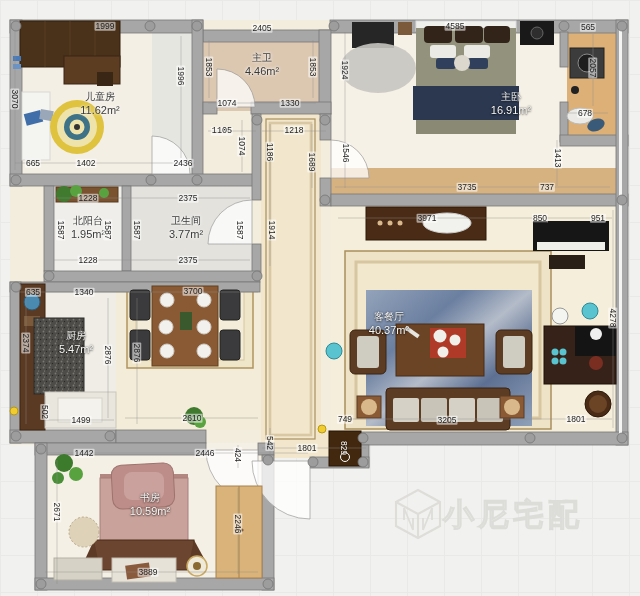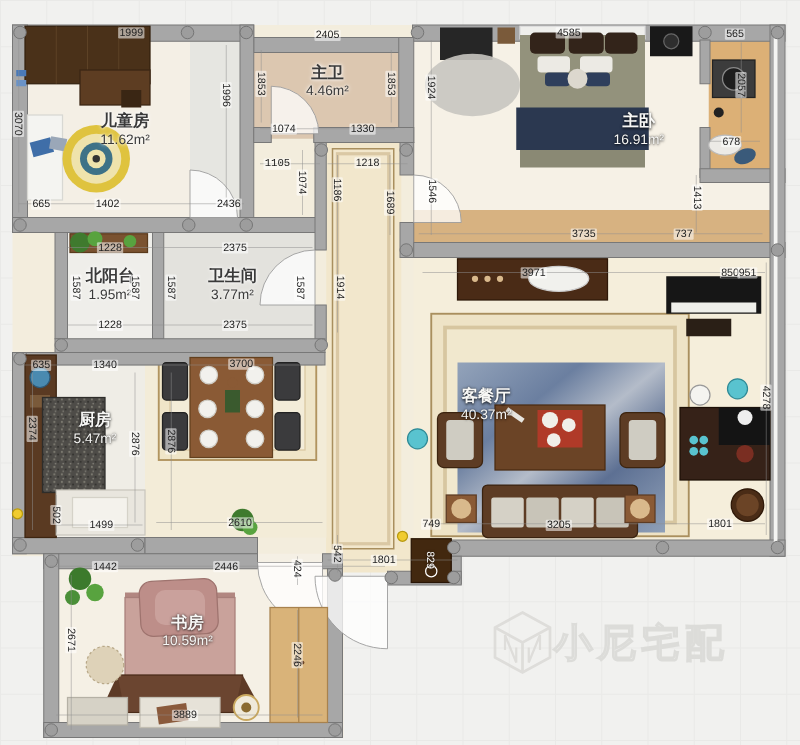--- a/index.html
+++ b/index.html
@@ -17,21 +17,21 @@
     position:absolute;transform:translate(-50%,-50%);
     font-size:8.5px;line-height:1;color:#1f1f1f;white-space:nowrap;
     background:rgba(255,255,255,.55);padding:0 1px;border-radius:1px;
   }
   .dim.v{transform:translate(-50%,-50%) rotate(90deg);}
   .dim.light{color:#fff;background:transparent;text-shadow:0 0 2px rgba(0,0,0,.8);}
   .room-label{
     position:absolute;transform:translate(-50%,-50%);text-align:center;
     color:#3a3a3a;text-shadow:0 0 2px #fff,0 0 4px #fff;white-space:nowrap;
   }
-  .room-label .rn{font-size:13px;font-weight:bold;}
+  .room-label .rn{font-size:10px;font-weight:normal;}
   .room-label .ra{font-size:11px;}
   .room-label.light{color:#f7f7f5;text-shadow:0 0 2px rgba(0,0,0,.7),0 1px 2px rgba(0,0,0,.5);}
   .watermark-text{
     position:absolute;left:443px;top:494px;
     font-size:31px;font-weight:bold;letter-spacing:4px;
     color:#eceliminate;
     color:#ececea;-webkit-text-stroke:1px #dcdcd9;
   }
 </style>
 </head>
@@ -416,35 +416,35 @@
       <span class="dim v" style="left: 240px; top: 230px;">1587</span>
       <span class="dim" style="left: 88px; top: 260px;">1228</span>
       <span class="dim" style="left: 188px; top: 260px;">2375</span>
       <span class="dim" style="left: 33px; top: 292px;">635</span>
       <span class="dim" style="left: 84px; top: 292px;">1340</span>
       <span class="dim" style="left: 193px; top: 291px;">3700</span>
       <span class="dim v" style="left: 26px; top: 343px;">2374</span>
       <span class="dim v" style="left: 108px; top: 355px;">2876</span>
       <span class="dim v" style="left: 137px; top: 353px;">2876</span>
       <span class="dim" style="left: 427px; top: 218px;">3971</span>
-      <span class="dim" style="left: 584px; top: 218px; text-decoration: underline;">850</span>
+      <span class="dim" style="left: 540px; top: 218px; text-decoration: underline;">850</span>
       <span class="dim" style="left: 598px; top: 218px;">951</span>
       <span class="dim v" style="left: 613px; top: 318px;">4278</span>
       <span class="dim v" style="left: 45px; top: 412px;">502</span>
       <span class="dim" style="left: 81px; top: 420px;">1499</span>
       <span class="dim" style="left: 192px; top: 418px;">2610</span>
       <span class="dim" style="left: 345px; top: 419px;">749</span>
       <span class="dim" style="left: 447px; top: 420px;">3205</span>
       <span class="dim" style="left: 576px; top: 419px;">1801</span>
       <span class="dim v" style="left: 270px; top: 443px;">542</span>
       <span class="dim" style="left: 307px; top: 448px;">1801</span>
       <span class="dim v light" style="left: 344px; top: 448px;">829</span>
       <span class="dim v" style="left: 238px; top: 455px;">424</span>
       <span class="dim" style="left: 84px; top: 453px;">1442</span>
-      <span class="dim" style="left: 181px; top: 453px;">2446</span>
+      <span class="dim" style="left: 205px; top: 453px;">2446</span>
       <span class="dim v" style="left: 57px; top: 512px;">2671</span>
       <span class="dim v" style="left: 238px; top: 524px;">2246</span>
       <span class="dim" style="left: 148px; top: 572px;">3889</span>
     </div>
 
 <div class="watermark-text">小尼宅配</div>
 
 </div>
 
 </body></html>

